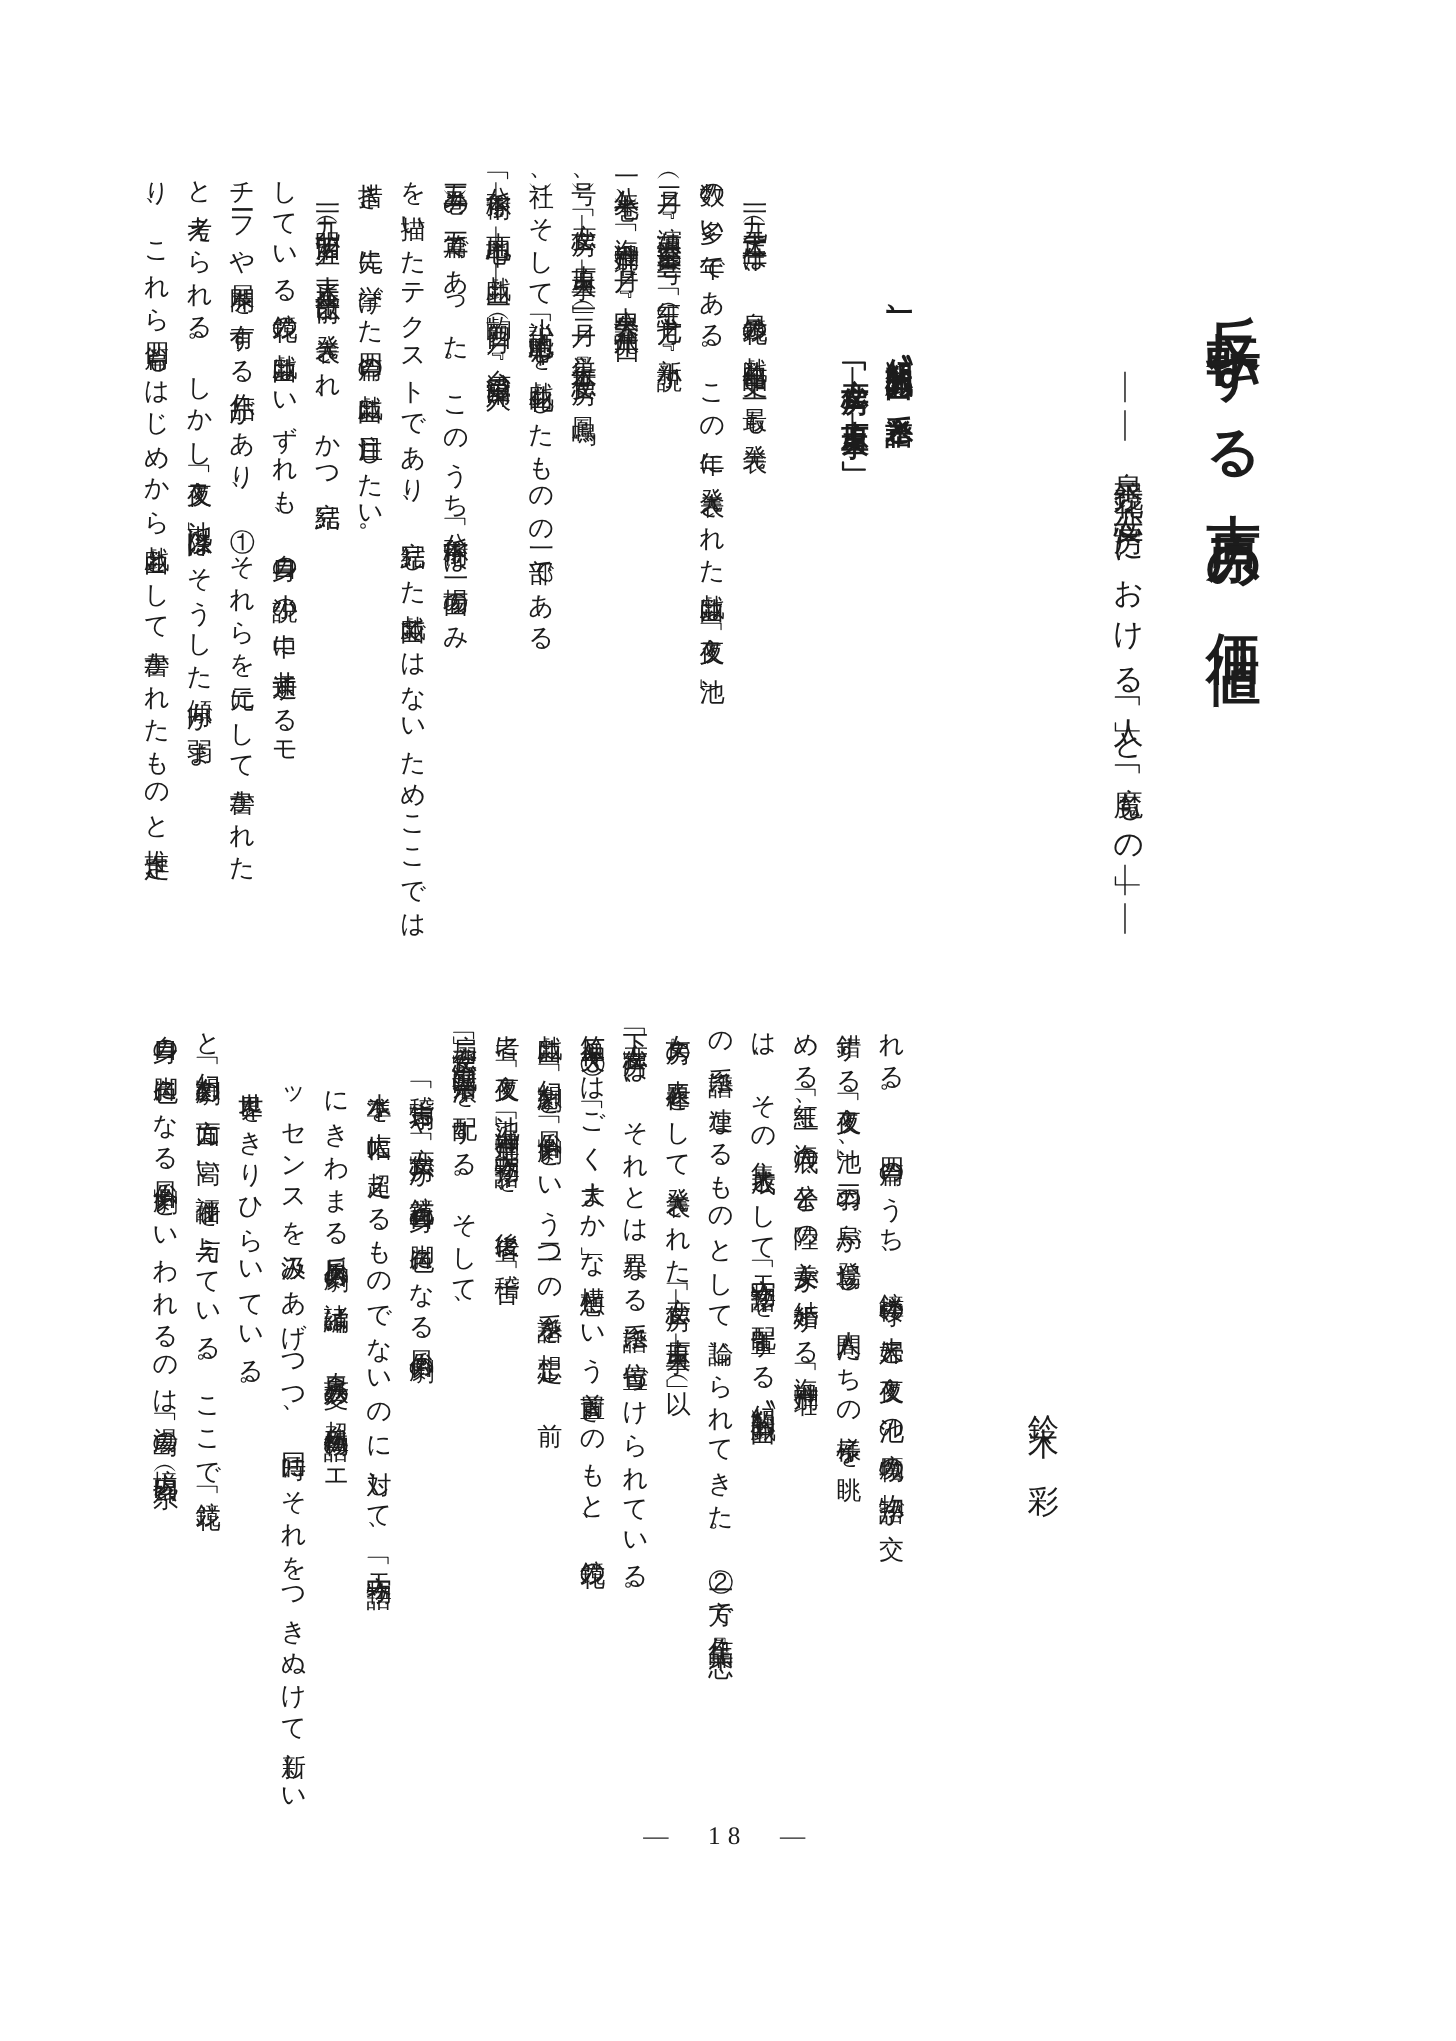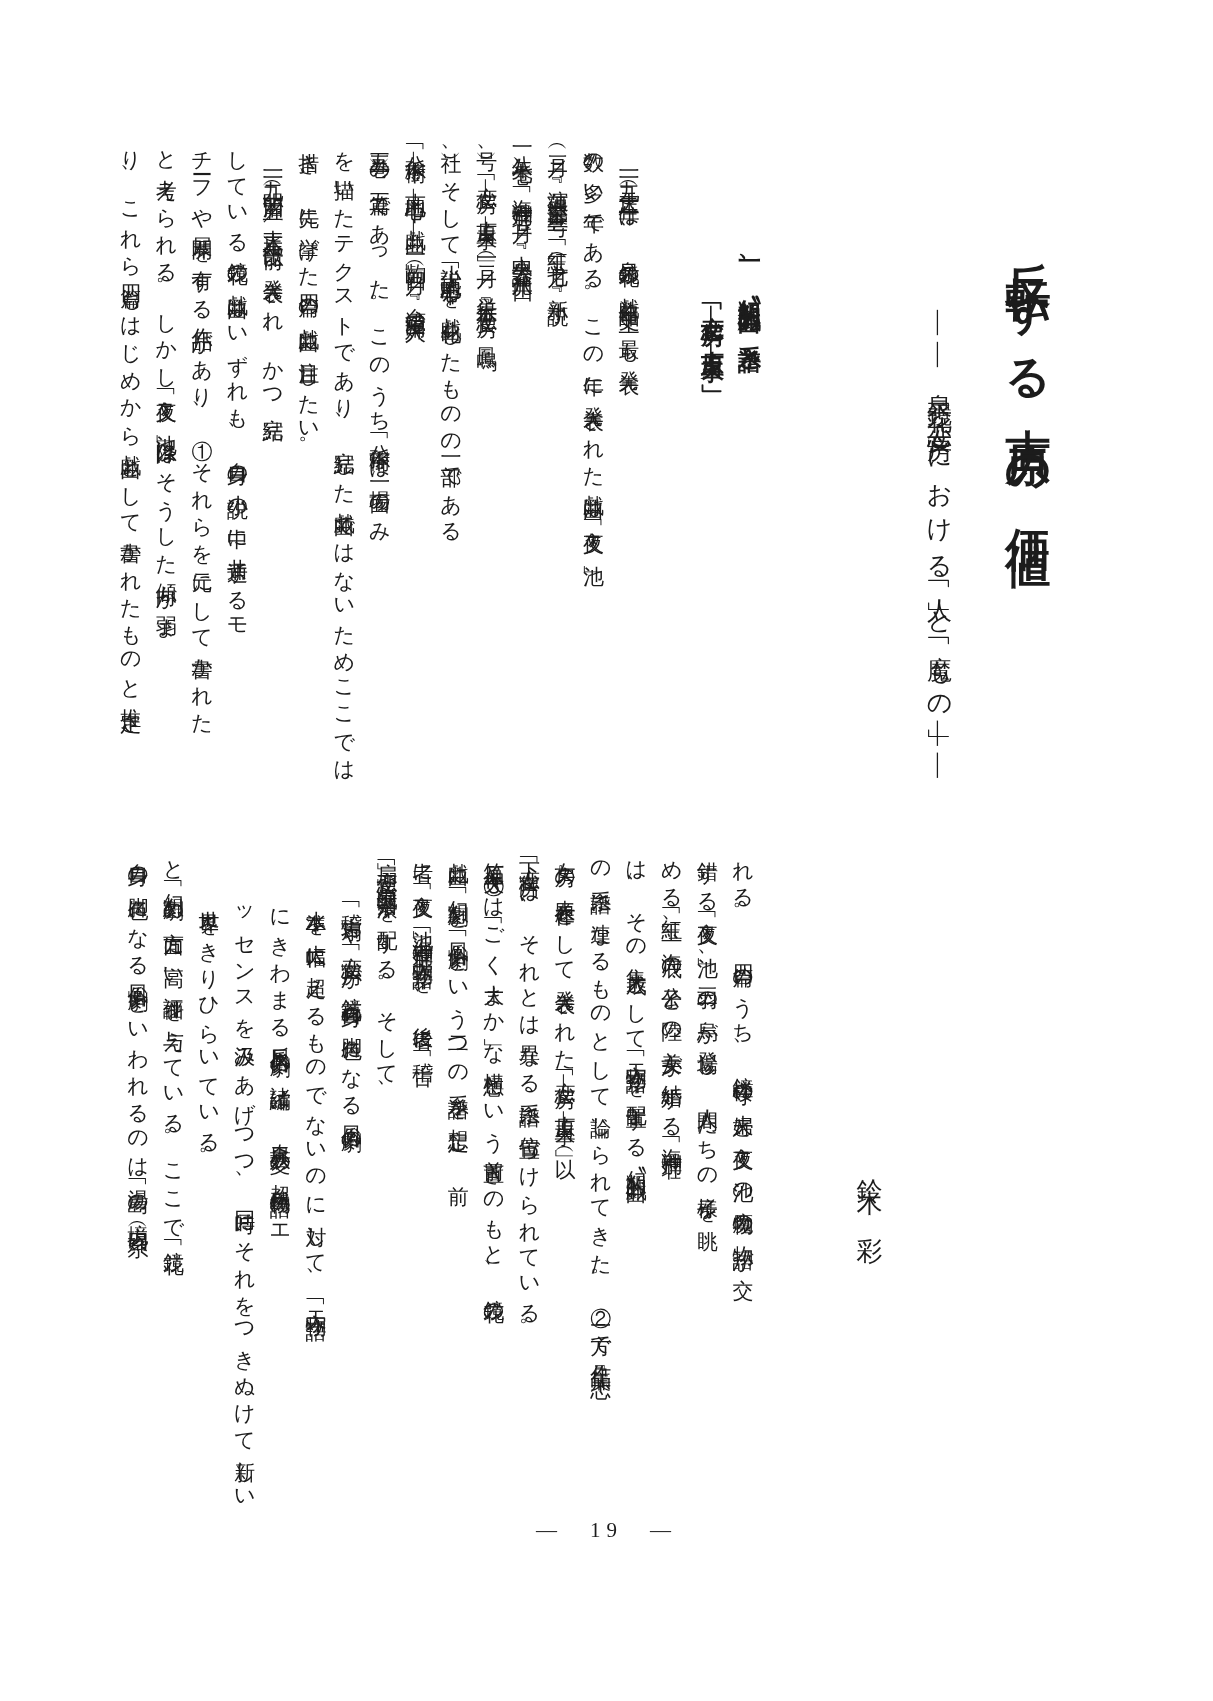--- a/index.html
+++ b/index.html
@@ -108,15 +108,15 @@
     <div class="vcol">扇」「恋女房」「戦国茶漬」を配する。そして、</div>
     <div class="vcol quote">「稽古扇」や「恋女房」が鏡花自身の脚色になる風俗劇の</div>
     <div class="vcol quote">水準を大幅に超えるものでないのに対して、「天守物語」</div>
     <div class="vcol quote">にきわまる反風俗劇の諸編は、奇異妖変の超自然物語のエ</div>
     <div class="vcol quote">ッセンスを汲みあげつつ、同時にそれをつきぬけて新しい</div>
     <div class="vcol quote">世界をきりひらいている。</div>
     <div class="vcol">と「幻想劇」の方面に高い評価を与えている。ここで「鏡花</div>
     <div class="vcol">自身の脚色になる風俗劇」といわれるのは「湯島の境内（婦系</div>
   </div>
 
-  <div class="pagenum">―　19　―</div>
+  <div class="pagenum">―　18　―</div>
 
 </div>
 
 </body></html>

